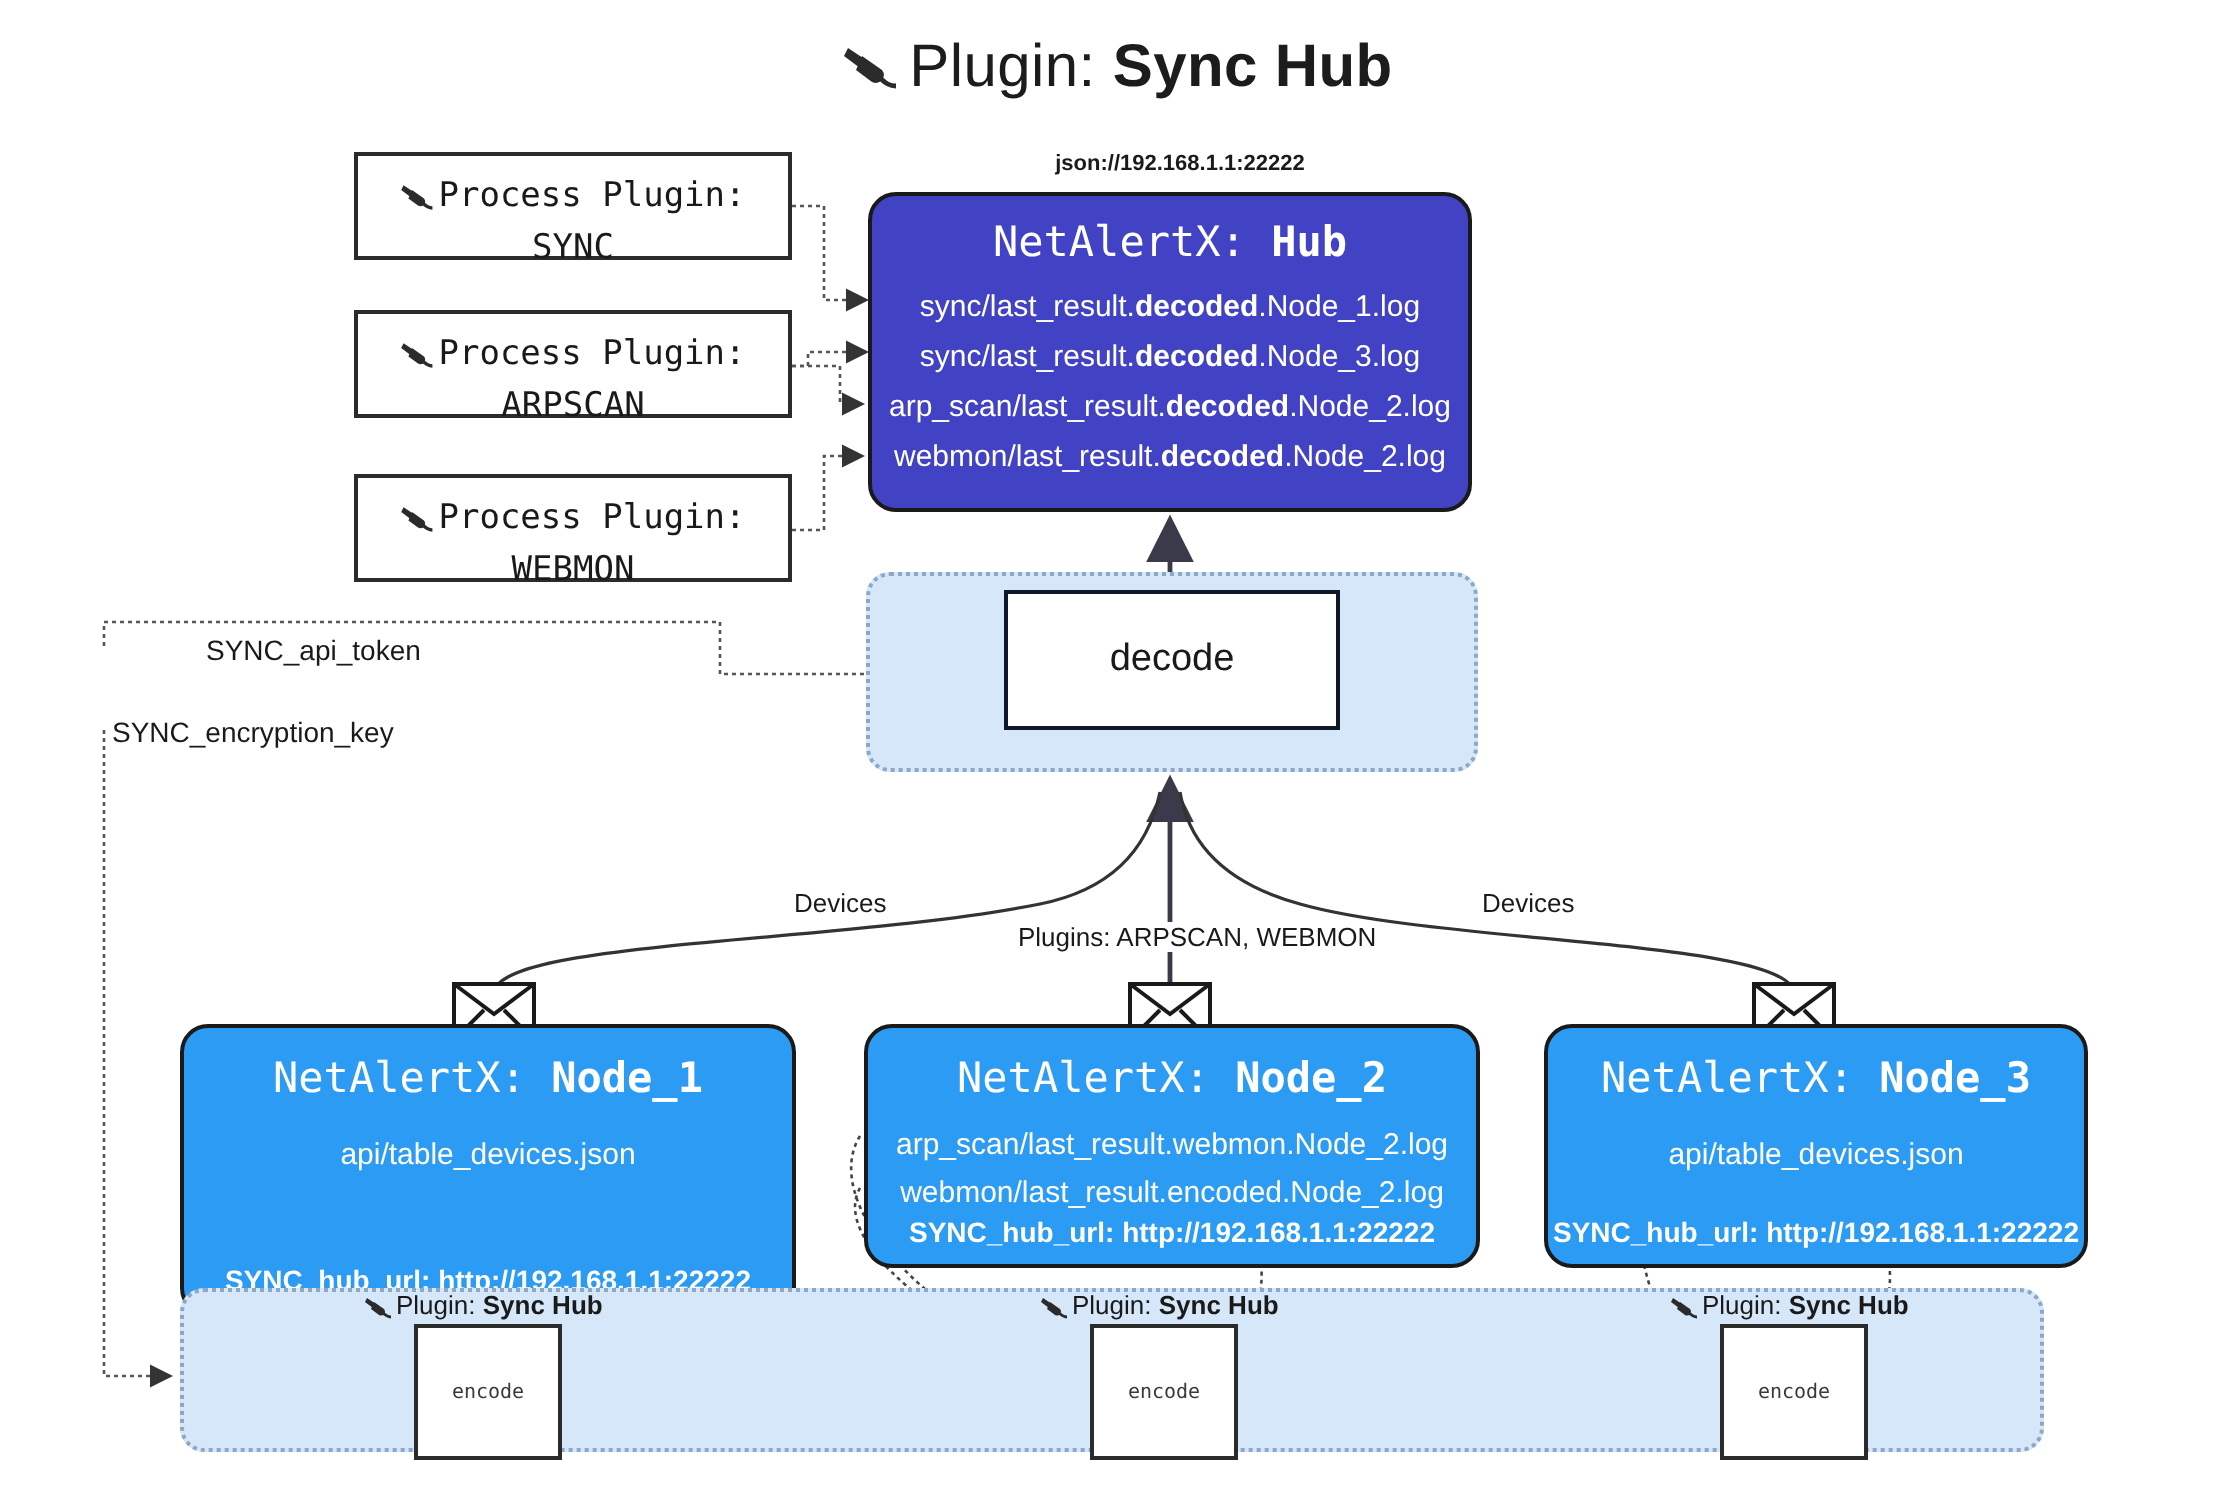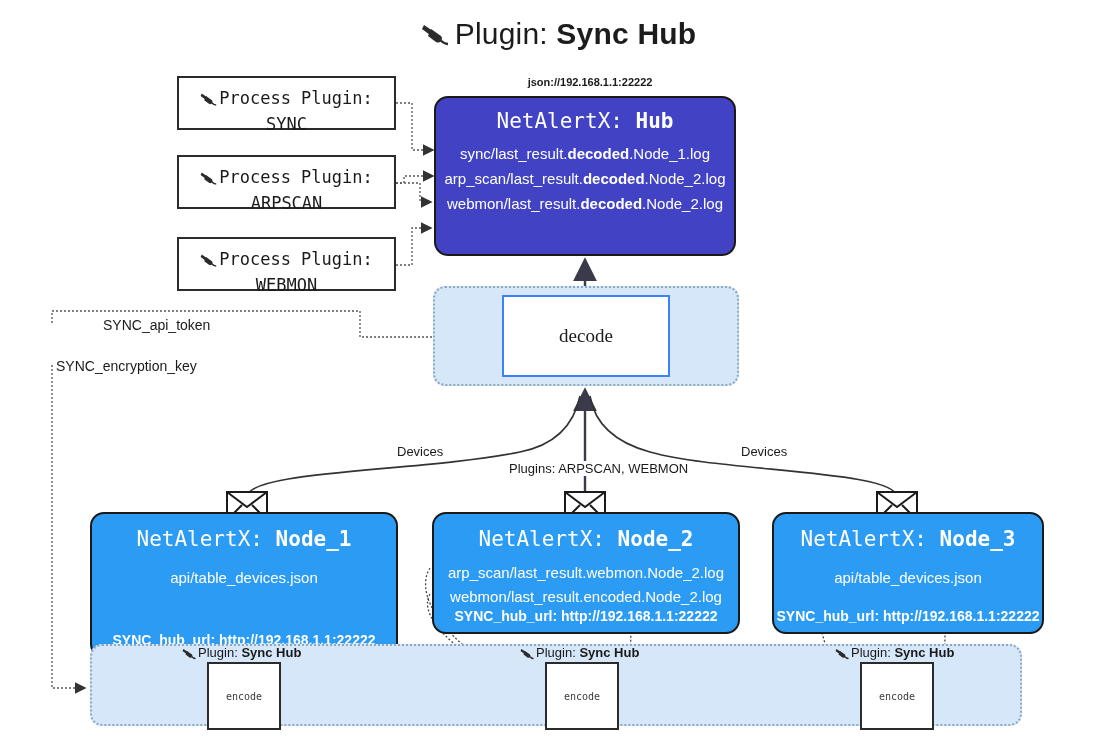--- a/index.html
+++ b/index.html
@@ -32,23 +32,23 @@
   #hub .hub-title{margin-top:11px;text-align:center;color:#ffffff;
        font-family:"DejaVu Sans Mono","Liberation Mono",monospace;font-size:21px;}
   #hub .hub-title b{font-weight:bold;}
   #hub .logline{color:#ffffff;font-size:15px;line-height:25px;text-align:center;
        white-space:nowrap;}
   #hub .logline b{font-weight:bold;}
 
   
   #decode-wrap{position:absolute;left:433px;top:286px;width:306px;height:100px;
         background:#d5e7f9;border:2px dotted #8ba8c4;border-radius:12px;box-sizing:border-box;}
-  #decode-box{position:absolute;left:502px;top:295px;width:168px;height:82px;
-        background:#ffffff;border:2px solid #3b82f6;box-sizing:border-box;
-        font-family:Liberation Serif, serif;font-size:19px;
+  #decode-box{position:absolute;left:502px;top:295px;width:168px;height:70px;
+        background:#ffffff;border:2px solid #0f172a;box-sizing:border-box;
+        font-family:Liberation Sans, sans-serif;font-size:19px;
         color:#1a1a1a;display:flex;align-items:center;justify-content:center;}
 
   
   .var-label{position:absolute;font-size:14px;color:#1a1a1a;background:#ffffff;
              padding:0 3px;white-space:nowrap;}
   #lbl-token{left:100px;top:317px;}
   #lbl-key{left:53px;top:358px;}
 
   
   .edge-label{position:absolute;font-size:13px;color:#1a1a1a;background:#ffffff;
@@ -185,20 +185,21 @@
 </div>
 
 <div id="hub-url">json://192.168.1.1:22222</div>
 <div id="hub">
   <div class="hub-title">
     <span>NetAlertX:</span>
     <b>Hub</b>
   </div>
   <div style="margin-top:8px;">
     <div class="logline"><span>sync/last_result.</span><b>decoded</b><span>.Node_1.log</span></div>
+    <div class="logline"><span>sync/last_result.</span><b>decoded</b><span>.Node_3.log</span></div>
     <div class="logline"><span>arp_scan/last_result.</span><b>decoded</b><span>.Node_2.log</span></div>
     <div class="logline"><span>webmon/last_result.</span><b>decoded</b><span>.Node_2.log</span></div>
   </div>
 </div>
 
 <div id="decode-wrap"></div>
 <div id="decode-box">decode</div>
 
 <div class="var-label" id="lbl-token">SYNC_api_token</div>
 <div class="var-label" id="lbl-key">SYNC_encryption_key</div>

